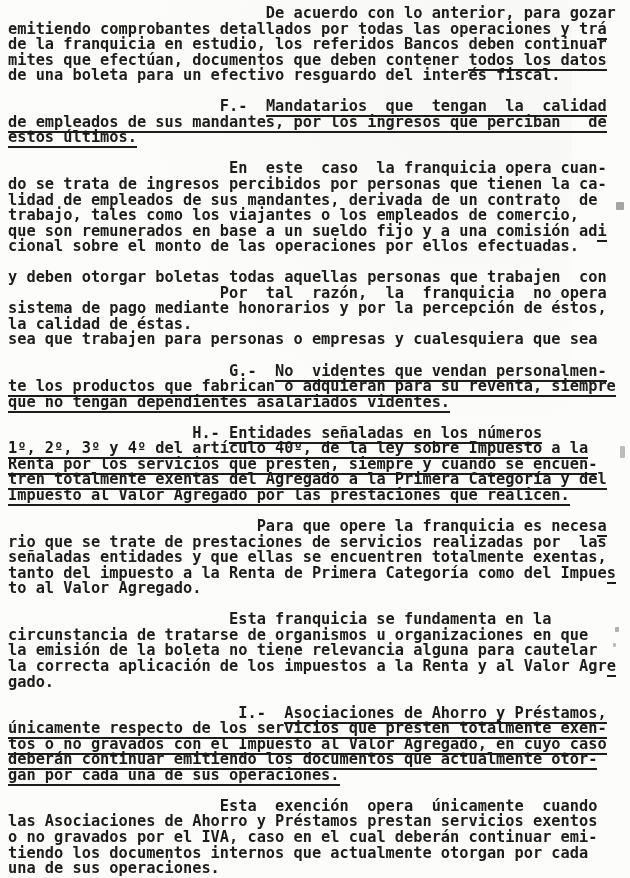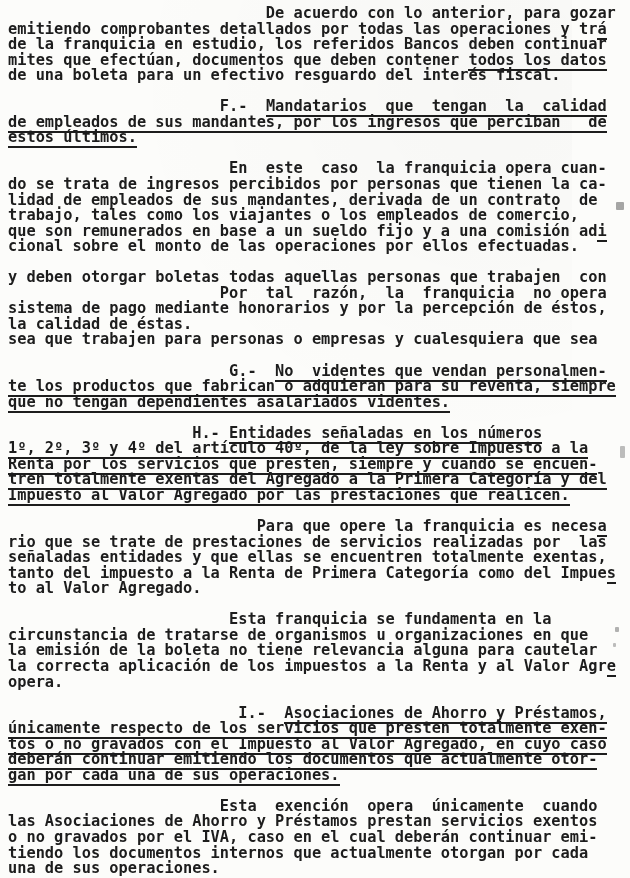--- a/index.html
+++ b/index.html
@@ -85,21 +85,21 @@
       <div class="line" style="color: rgb(29, 29, 29); padding-left: 27ch;"><span>Para que opere la franquicia es neces</span><span class="u">a</span></div>
       <div class="line" style="color: rgb(29, 29, 29); padding-left: 0ch;"><span>rio que se trate de prestaciones de servicios realizadas por  las</span></div>
       <div class="line" style="color: rgb(29, 29, 29); padding-left: 0ch;"><span>señaladas entidades y que ellas se encuentren totalmente exentas,</span></div>
       <div class="line" style="color: rgb(29, 29, 29); padding-left: 0ch;"><span>tanto del impuesto a la Renta de Primera Categoría como del Impue</span><span class="u">s</span></div>
       <div class="line" style="color: rgb(29, 29, 29); padding-left: 0ch;"><span>to al Valor Agregado.</span></div>
       <div class="line" style="color: rgb(29, 29, 29);">&nbsp;</div>
       <div class="line" style="color: rgb(29, 29, 29); padding-left: 24ch;"><span>Esta franquicia se fundamenta en la</span></div>
       <div class="line" style="color: rgb(29, 29, 29); padding-left: 0ch;"><span>circunstancia de tratarse de organismos u organizaciones en que</span></div>
       <div class="line" style="color: rgb(29, 29, 29); padding-left: 0ch;"><span>la emisión de la boleta no tiene relevancia alguna para cautelar</span></div>
       <div class="line" style="color: rgb(29, 29, 29); padding-left: 0ch;"><span>la correcta aplicación de los impuestos a la Renta y al Valor Agr</span><span class="u">e</span></div>
-      <div class="line" style="color: rgb(29, 29, 29); padding-left: 0ch;"><span>opera.</span></div>
+      <div class="line" style="color: rgb(29, 29, 29); padding-left: 0ch;"><span>gado.</span></div>
       <div class="line" style="color: rgb(29, 29, 29);">&nbsp;</div>
       <div class="line" style="color: rgb(29, 29, 29); padding-left: 25ch;"><span>I.-  </span><span class="u">Asociaciones de Ahorro y Préstamos,</span></div>
       <div class="line" style="color: rgb(29, 29, 29); padding-left: 0ch;"><span class="u">únicamente respecto de los servicios que presten totalmente exen-</span></div>
       <div class="line" style="color: rgb(29, 29, 29); padding-left: 0ch;"><span class="u">tos o no gravados con el Impuesto al Valor Agregado, en cuyo caso</span></div>
       <div class="line" style="color: rgb(29, 29, 29); padding-left: 0ch;"><span class="u">deberán continuar emitiendo los documentos que actualmente otor-</span></div>
       <div class="line" style="color: rgb(29, 29, 29); padding-left: 0ch;"><span class="u">gan por cada una de sus operaciones.</span></div>
       <div class="line" style="color: rgb(29, 29, 29);">&nbsp;</div>
       <div class="line" style="color: rgb(29, 29, 29); padding-left: 23ch;"><span>Esta  exención  opera  únicamente  cuando</span></div>
       <div class="line" style="color: rgb(29, 29, 29); padding-left: 0ch;"><span>las Asociaciones de Ahorro y Préstamos prestan servicios exentos</span></div>
       <div class="line" style="color: rgb(29, 29, 29); padding-left: 0ch;"><span>o no gravados por el IVA, caso en el cual deberán continuar emi-</span></div>

